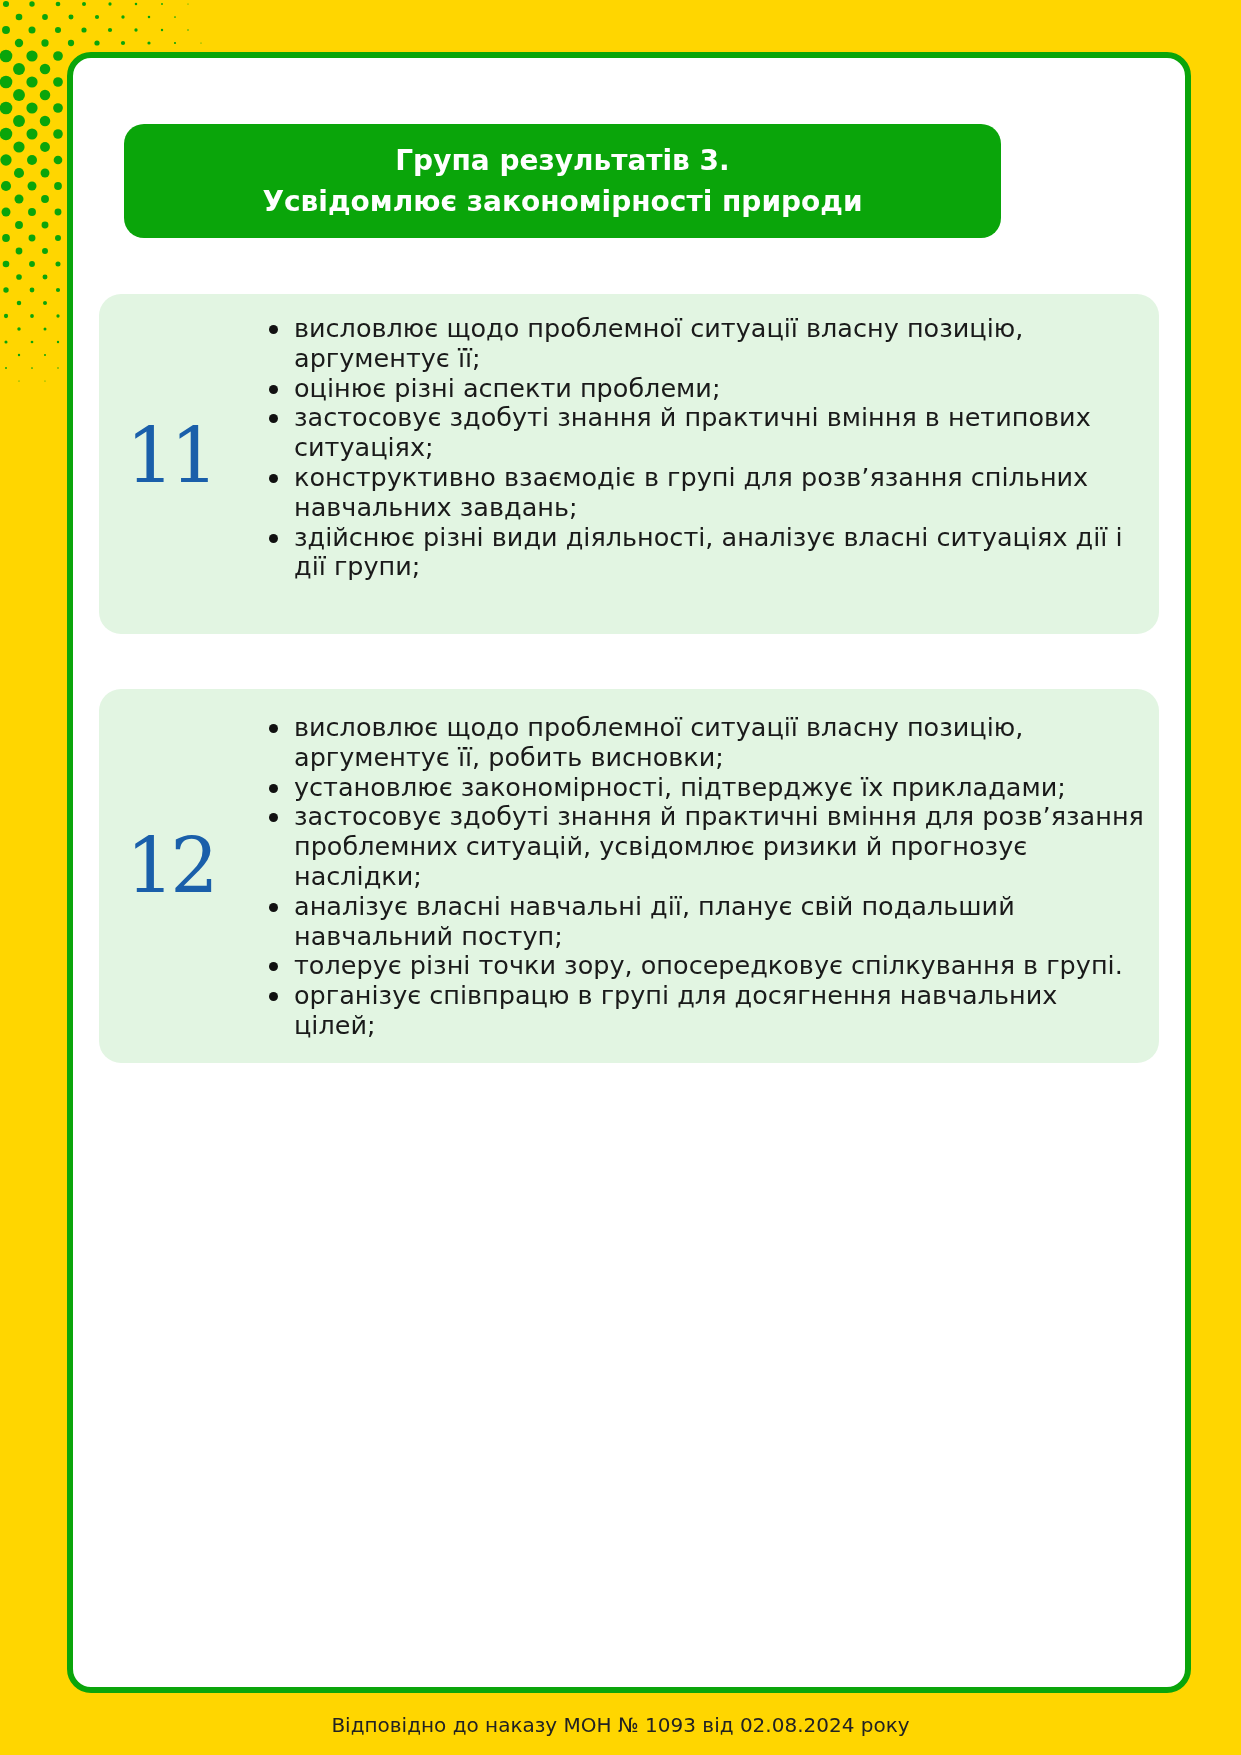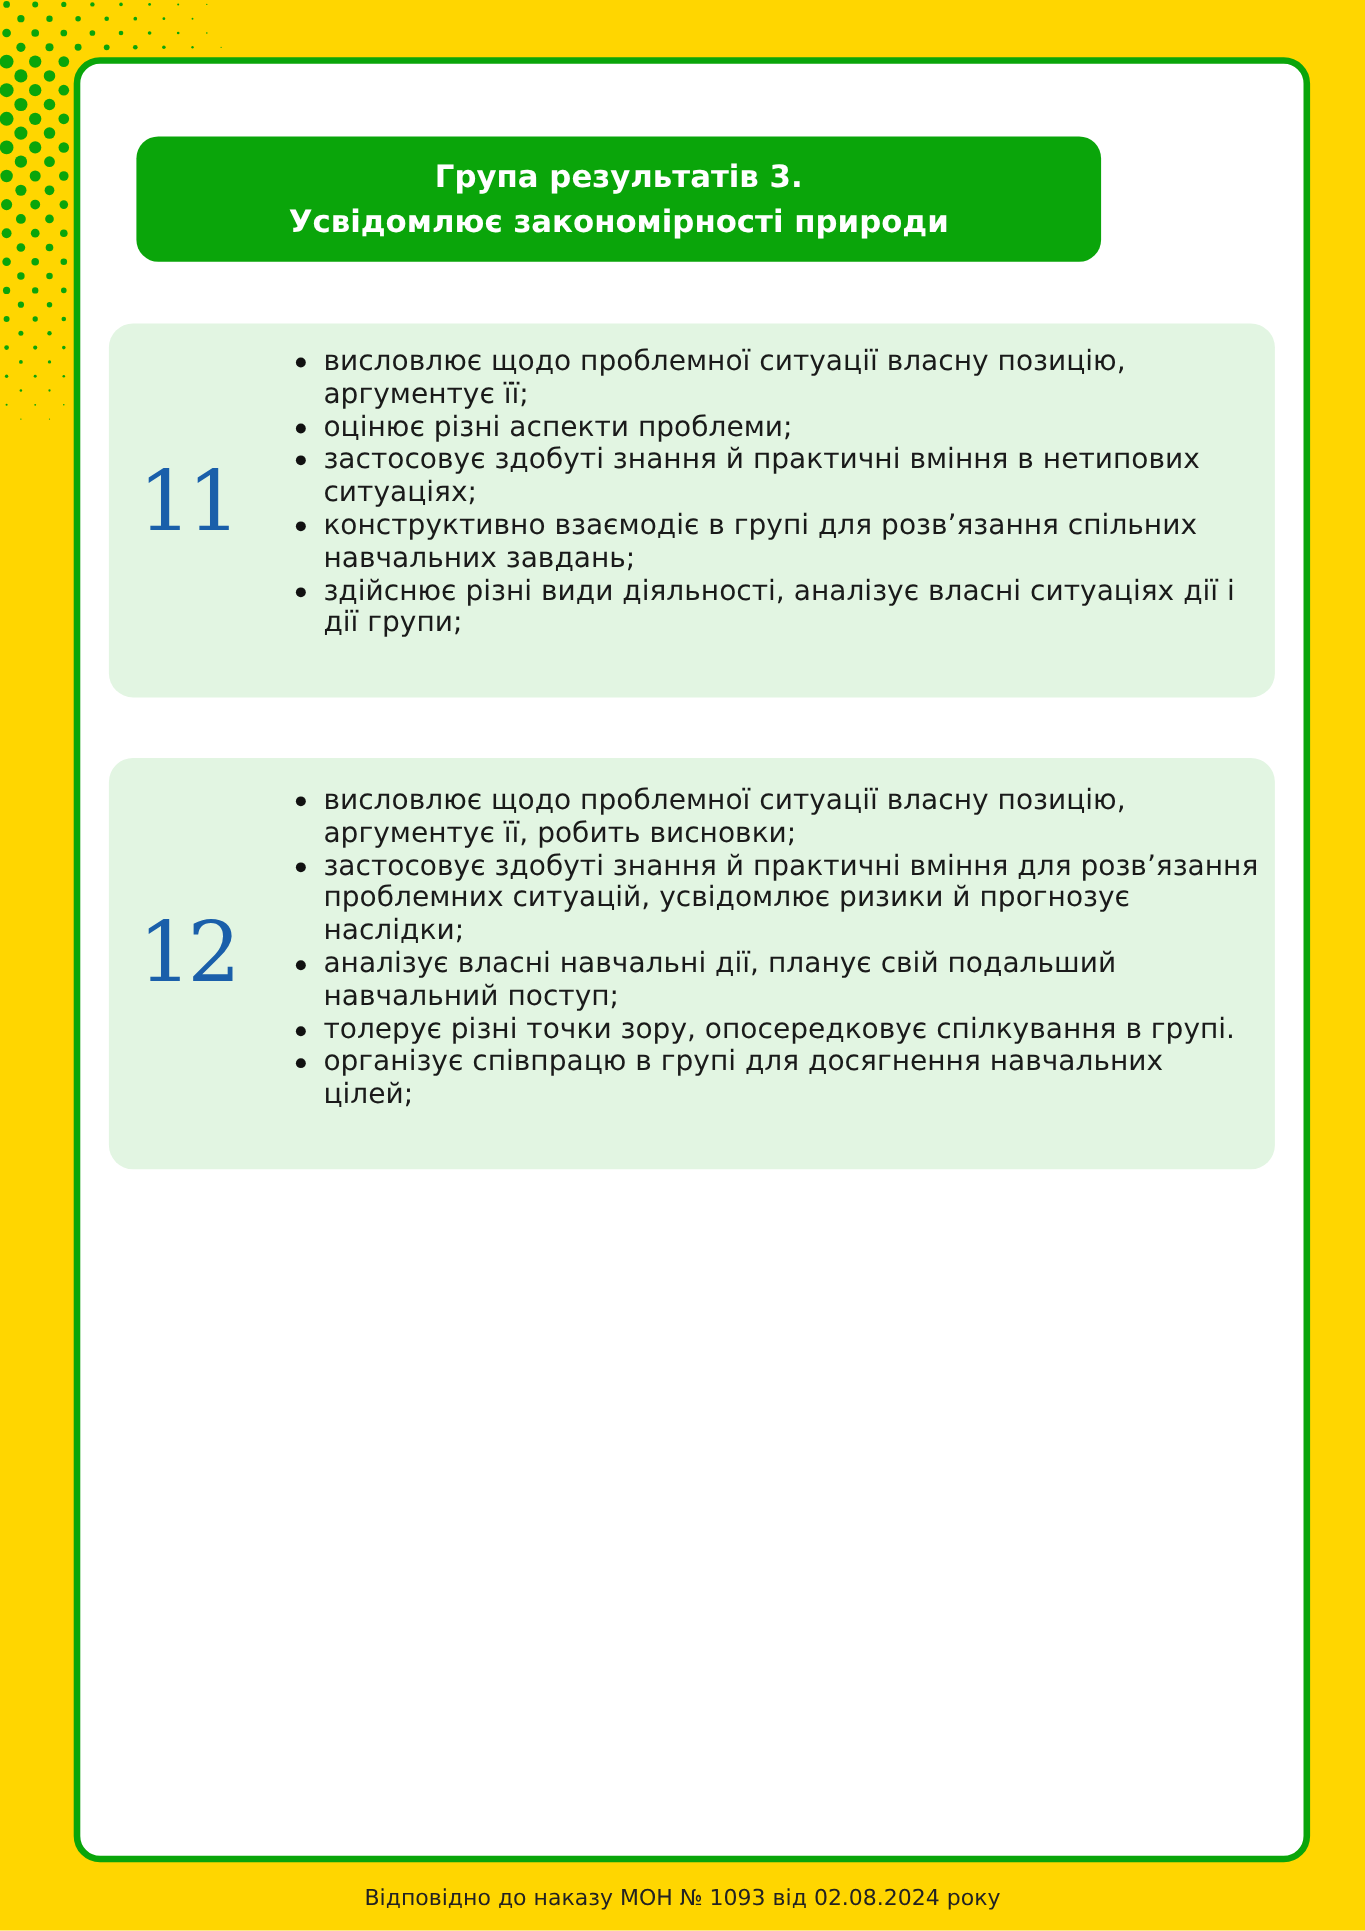--- a/index.html
+++ b/index.html
@@ -162,20 +162,21 @@
     <li><span class="bullet"></span><span>застосовує здобуті знання й практичні вміння в нетипових ситуаціях;</span></li>
     <li><span class="bullet"></span><span>конструктивно взаємодіє в групі для розв’язання спільних навчальних завдань;</span></li>
     <li><span class="bullet"></span><span>здійснює різні види діяльності, аналізує власні ситуаціях дії і дії групи;</span></li>
   </ul>
 </div>
 <div class="grade" style="top:418px; left:126px;">11</div>
 
 <div class="card card2">
   <ul class="list">
     <li><span class="bullet"></span><span>висловлює щодо проблемної ситуації власну позицію, аргументує її, робить висновки;</span></li>
+    <li><span class="bullet"></span><span>установлює закономірності, підтверджує їх прикладами;</span></li>
     <li><span class="bullet"></span><span>застосовує здобуті знання й практичні вміння для розв’язання проблемних ситуацій, усвідомлює ризики й прогнозує наслідки;</span></li>
     <li><span class="bullet"></span><span>аналізує власні навчальні дії, планує свій подальший навчальний поступ;</span></li>
     <li><span class="bullet"></span><span>толерує різні точки зору, опосередковує спілкування в групі.</span></li>
     <li><span class="bullet"></span><span>організує співпрацю в групі для досягнення навчальних цілей;</span></li>
   </ul>
 </div>
 <div class="grade" style="top:828px; left:126px;">12</div>
 
 <div class="footer">Відповідно до наказу МОН № 1093 від 02.08.2024 року</div>
 

